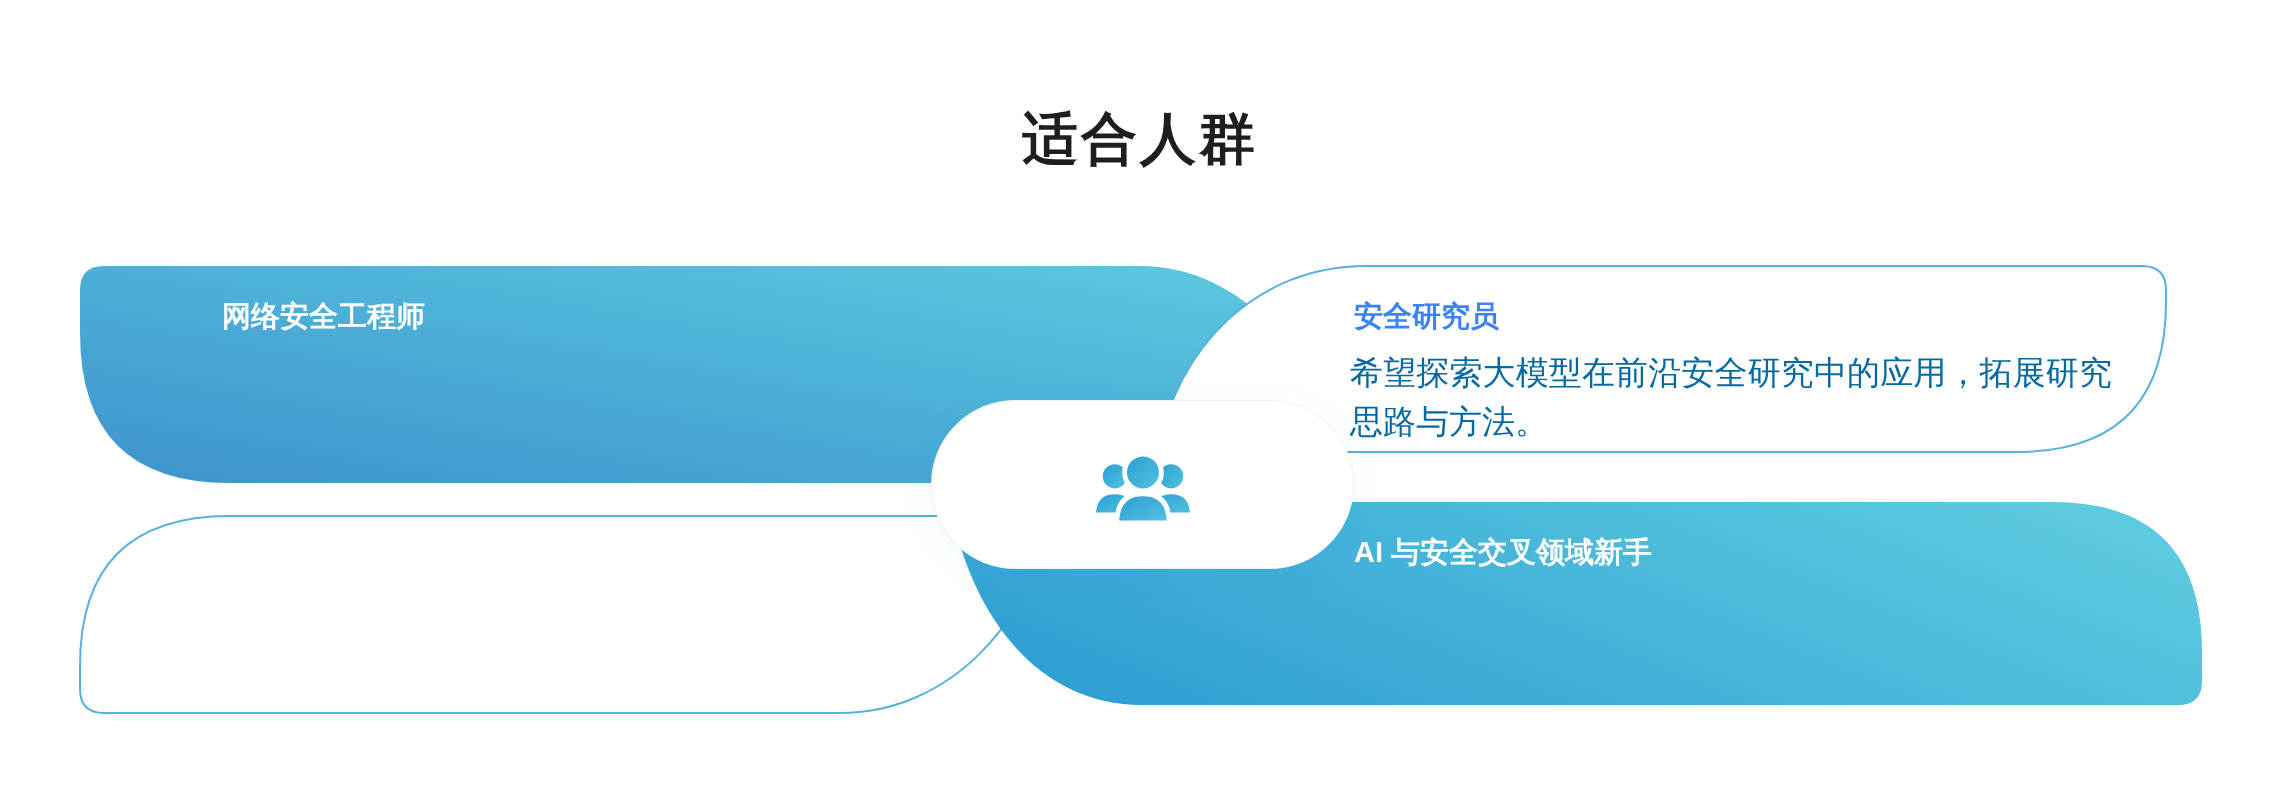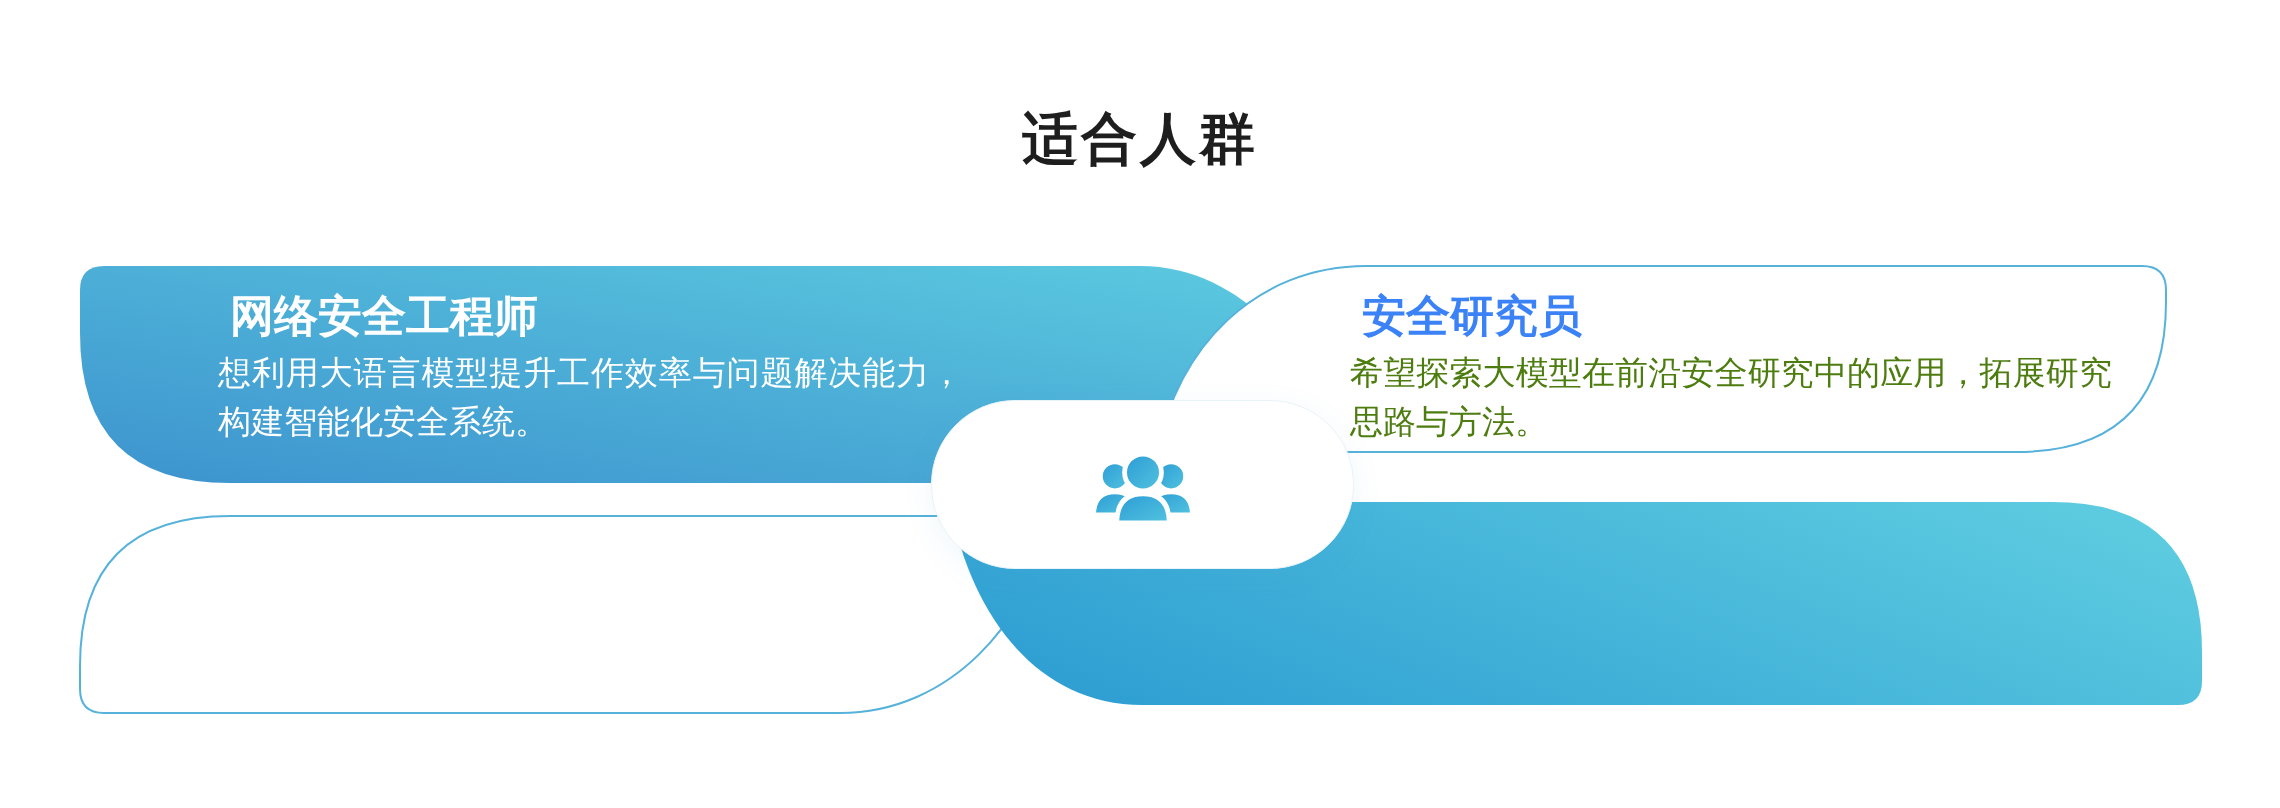--- a/index.html
+++ b/index.html
@@ -43,34 +43,34 @@
     display: flex;
     align-items: center;
     justify-content: center;
     z-index: 2;
   }
   .card-text {
     position: absolute;
     z-index: 3;
   }
   .card-title {
-    font-size: 44px;
+    font-size: 29px;
     font-weight: 700;
     line-height: 48px;
-    margin: 0 0 8px 12px;
+    margin: 0 0 8px 4px;
   }
   .card-body {
     font-size: 33px;
     line-height: 49px;
     margin: 0;
     text-align: justify;
   }
   .filled .card-title, .filled .card-body { color: #ffffff; }
   .outlined .card-title { color: #3b82f6; }
-  .outlined .card-body { color: #4d7c0f; }
+  .outlined .card-body { color: #0369a1; }
   .pos-tl { left: 218px;  top: 292px; width: 745px; }
   .pos-tr { left: 1350px; top: 292px; width: 762px; }
   .pos-bl { left: 218px;  top: 538px; width: 745px; }
   .pos-br { left: 1350px; top: 528px; width: 768px; }
 </style>
 </head>
 <body>
 
 <div class="stage">
 
@@ -109,27 +109,27 @@
         <circle cx="94" cy="36" r="15"></circle>
         <path d="M72 76 q0 -24 22 -24 q22 0 22 24 z"></path>
         <circle cx="65" cy="32" r="19"></circle>
         <path d="M38 84 q0 -30 27 -30 q27 0 27 30 z"></path>
       </g>
     </svg>
   </div>
 
   <div class="card-text filled pos-tl">
     <h3 class="card-title">网络安全工程师</h3>
-    <p class="card-body">想利用大语言模型提升工作效率与问题解决能力，构建智能化安全系统。</p>
   </div>
 
   <div class="card-text outlined pos-tr">
     <h3 class="card-title">安全研究员</h3>
     <p class="card-body">希望探索大模型在前沿安全研究中的应用，拓展研究思路与方法。</p>
   </div>
 
   <div class="card-text outlined pos-bl">
   </div>
 
   <div class="card-text filled pos-br">
+    <h3 class="card-title">AI 与安全交叉领域新手</h3>
   </div>
 
 </div>
 
 </body></html>

